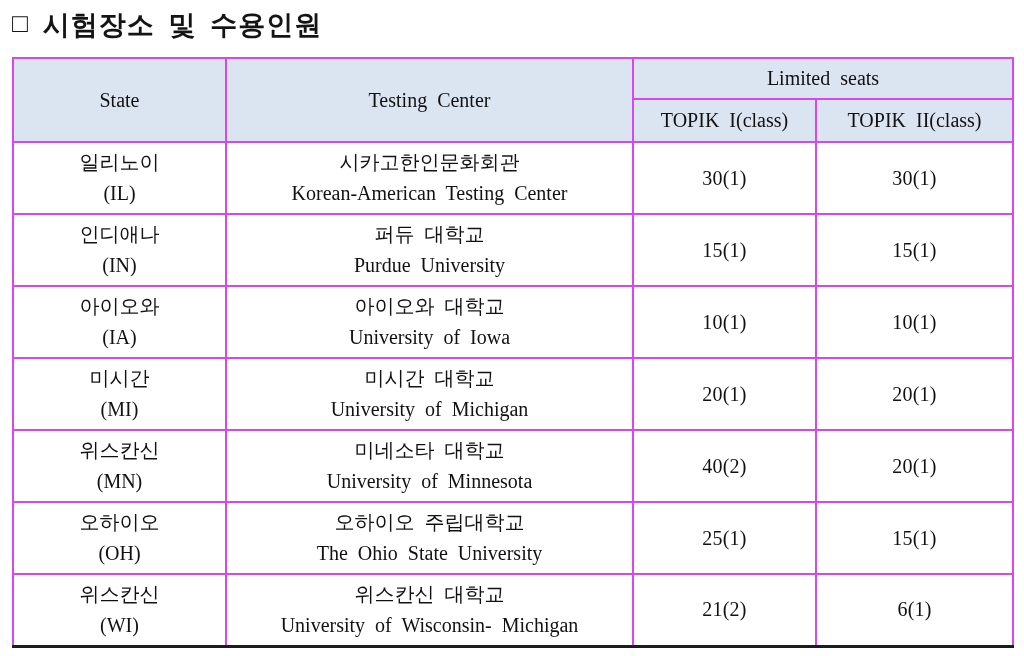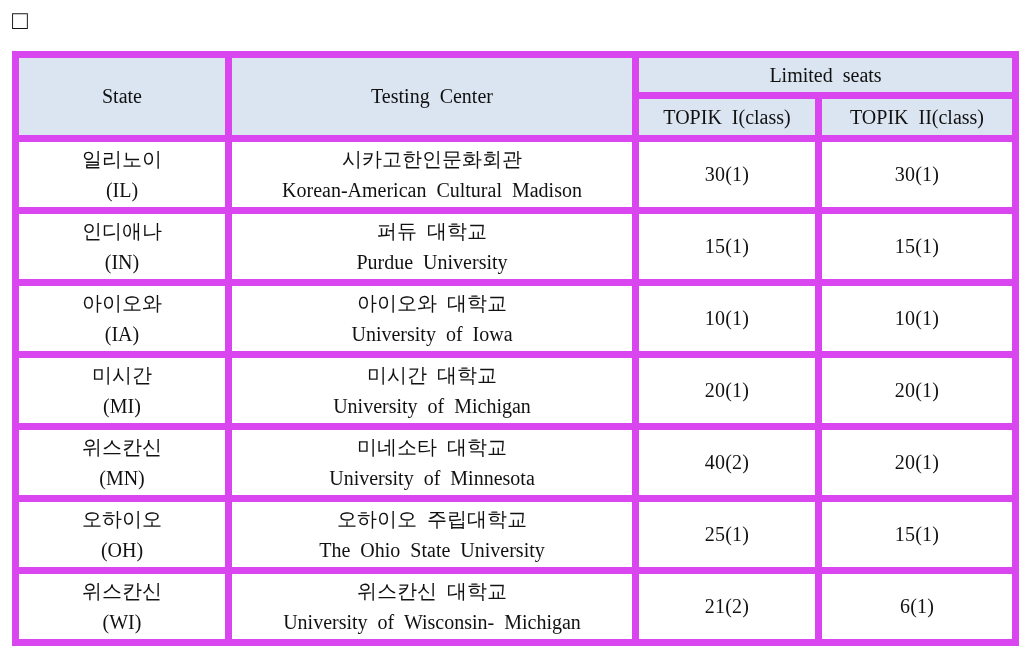--- a/index.html
+++ b/index.html
@@ -35,21 +35,21 @@
   }
   table.seats {
     width: 1000px;
     margin-left: 12px;
     border-collapse: collapse;
     table-layout: fixed;
     border: 2px solid #1c1c1c;
     border-bottom-width: 3px;
   }
   table.seats th, table.seats td {
-    border: 7px solid #d946ef;
+    border: 2px solid #d946ef;
     text-align: center;
     vertical-align: middle;
     font-size: 20px;
     padding: 0 4px;
   }
   table.seats thead th {
     background: #dbe5f1;
     font-weight: normal;
     word-spacing: 5px;
   }
@@ -63,20 +63,21 @@
   }
   td.num { font-size: 20px; letter-spacing: 0.2px; }
 </style>
 </head>
 <body>
 
 <div class="doc">
 
   <h1 class="title">
     <span class="bullet">□</span>
+    <span>시험장소 및 수용인원</span>
   </h1>
 
   <table class="seats">
     <colgroup>
       <col style="width:213px">
       <col style="width:407px">
       <col style="width:183px">
       <col style="width:197px">
     </colgroup>
     <thead>
@@ -92,21 +93,21 @@
     </thead>
     <tbody>
 
       <tr>
         <td>
           <span class="line">일리노이</span>
           <span class="line">(IL)</span>
         </td>
         <td>
           <span class="line">시카고한인문화회관</span>
-          <span class="line">Korean-American Cultural Madison</span>
+          <span class="line">Korean-American Testing Center</span>
         </td>
         <td class="num">30(1)</td>
         <td class="num">30(1)</td>
       </tr>
 
       <tr>
         <td>
           <span class="line">인디애나</span>
           <span class="line">(IN)</span>
         </td>

